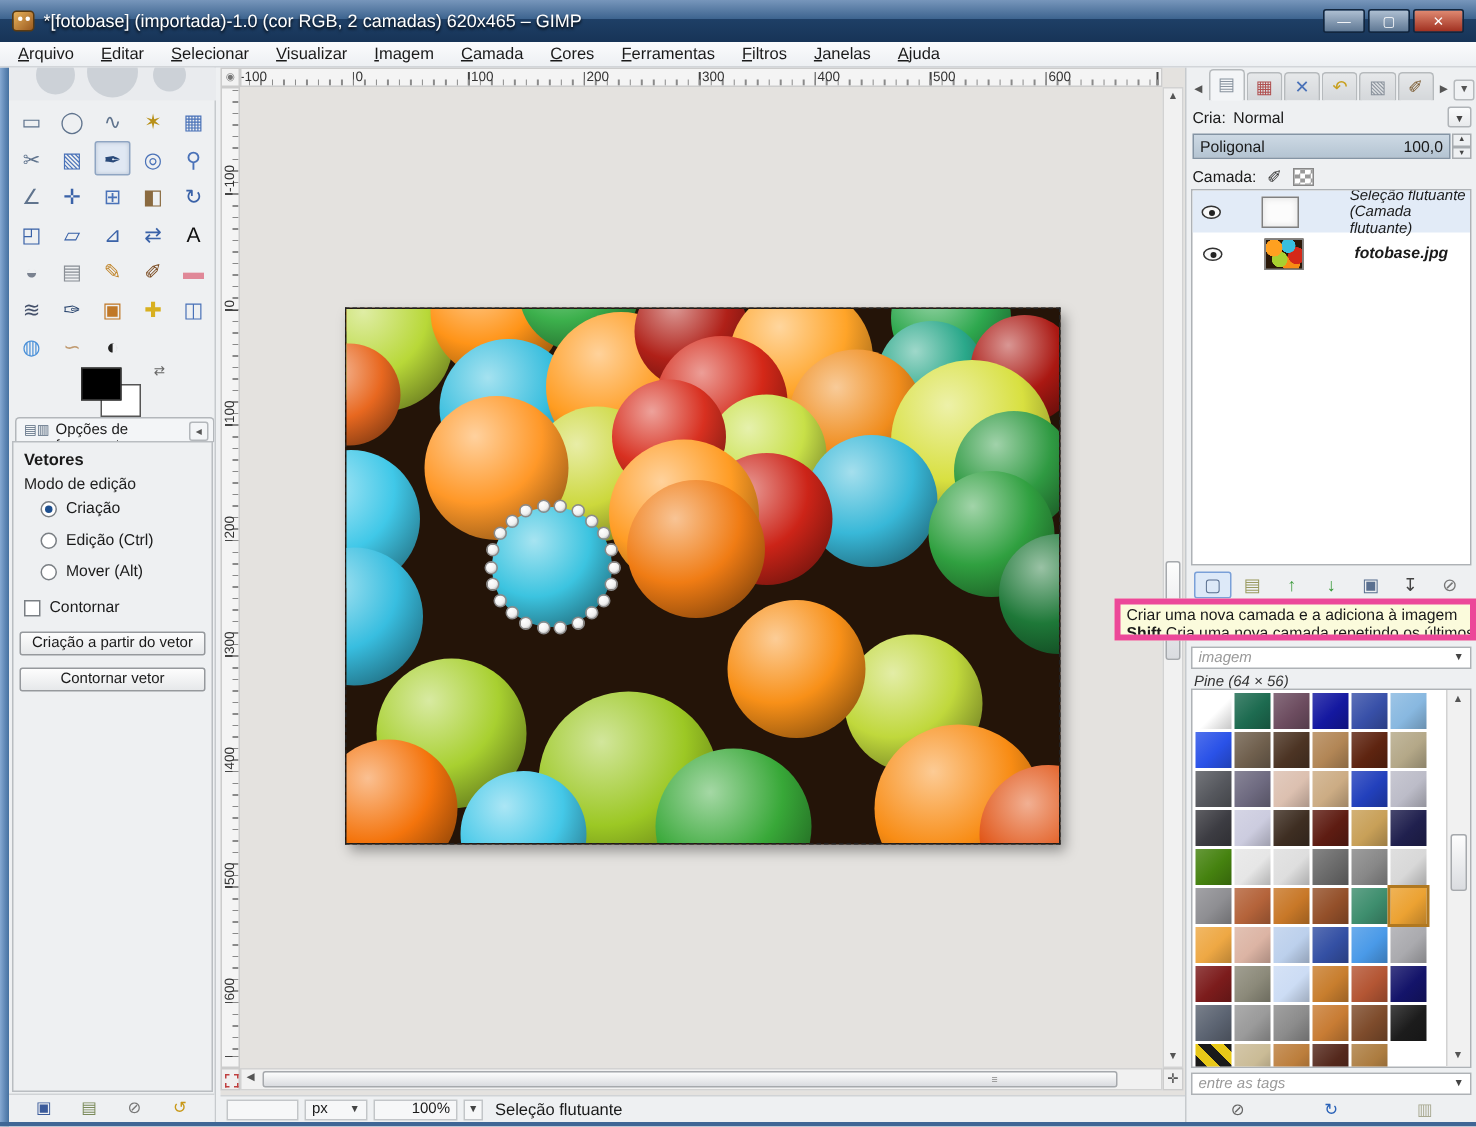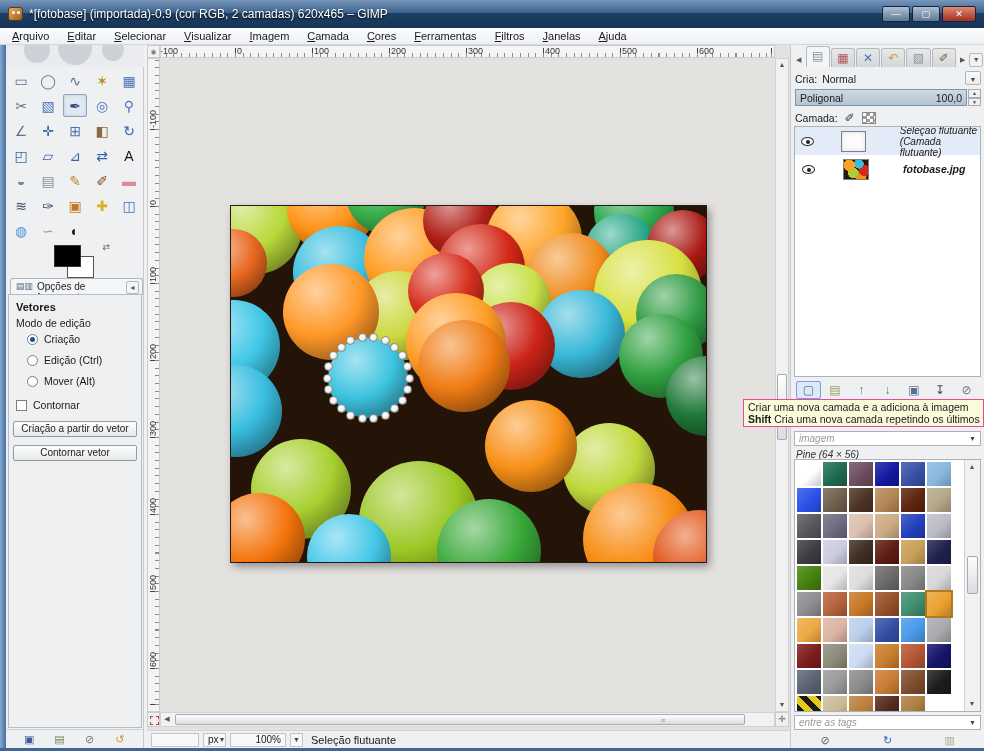--- a/index.html
+++ b/index.html
@@ -96,21 +96,21 @@
   .thumb-grip { position:absolute; font-size:7px; color:#888; }
   #quickmask { position:absolute; left:0; top:667px; width:13px; height:15px; background:#f0f0f0; border:1px solid #cccccc; }
   #quickmask::after { content:""; position:absolute; left:2px; top:3px; width:7px; height:7px; border:1px dashed #c04040; }
   #nav-btn { position:absolute; left:628px; top:667px; width:14px; height:15px; background:#f0f0f0; border:1px solid #cccccc;
     font-size:9px; line-height:13px; text-align:center; color:#555; }
 
   #statusbar { position:absolute; left:147px; top:730px; width:643px; height:18px; background:#eef0f2;
     border-top:1px solid #d0d3d6; display:flex; align-items:center; gap:4px; padding-left:4px; }
   .status-cell { height:14px; border:1px solid #c2c5c8; background:#f6f7f8; display:flex; align-items:center; padding:0 4px; font-size:10px; }
   #pos-cell { width:48px; }
-  #unit-cell { width:23px; justify-content:space-between; }
+  #unit-cell { width:42px; justify-content:space-between; }
   #zoom-cell { width:56px; justify-content:flex-end;padding-left:48px; }
   #zoom-drop { width:13px; justify-content:center; }
   .drop-arrow { font-size:7px; color:#444; }
   #status-msg { font-size:11px; margin-left:4px; }
 
   
   #right-dock { position:absolute; left:790px; top:45px; width:194px; height:703px; background:#eef0f2; border-left:1px solid #c6cacd; }
   #dock-tabs { position:absolute; left:1px; top:2px; width:192px; height:20px; display:flex; align-items:flex-end; gap:1px; padding:0 1px; }
   .dtab-nav { width:12px; height:15px; font-size:7px; color:#555; text-align:center; line-height:15px; }
   .dock-tab { width:25px; height:19px; border:1px solid #b6babd; border-bottom:none; border-radius:3px 3px 0 0;
@@ -161,30 +161,30 @@
   #patterns-box { position:absolute; left:3px; top:414px; width:187px; height:253px; background:#fff; border:1px solid #aeb2b6; overflow:hidden; }
   #pattern-grid { position:absolute; left:2px; top:2px; width:162px; display:flex; flex-wrap:wrap; gap:2px; }
   .pattern { width:24px; height:24px; }
   .pattern.selected { outline:2px solid #b07820; outline-offset:0; }
   #pat-scroll { position:absolute; right:0; top:0; width:16px; height:251px; background:#f1f1f1; border-left:1px solid #d2d2d2; }
   #tags-combo { position:absolute; left:3px; top:670px; width:187px; height:15px; background:#fff; border:1px solid #aeb2b6;
     display:flex; align-items:center; justify-content:space-between; padding:0 4px; }
   #pat-btns { position:absolute; left:3px; top:688px; width:187px; height:15px; display:flex; justify-content:space-around; align-items:center; }
 
   
-  #tooltip { position:absolute; left:743px; top:399px; width:241px; height:28px; background:#fbfbdc; border:1px solid #ec4899;
+  #tooltip { position:absolute; left:743px; top:399px; width:241px; height:28px; background:#fbfbdc; border:4px solid #ec4899;
     z-index:60; padding:1px 4px; font-size:10.5px; line-height:12px; white-space:nowrap; overflow:hidden; }
   #tooltip b { font-weight:bold; }
 </style>
 </head>
 <body>
 
 <div id="titlebar">
   <div id="app-icon"></div>
-  <div id="title-text">*[fotobase] (importada)-0.9 (cor RGB, 2 camadas) 620x465 – GIMP</div>
+  <div id="title-text">*[fotobase] (importada)-1.0 (cor RGB, 2 camadas) 620x465 – GIMP</div>
   <div id="win-buttons">
     <div class="win-btn">—</div>
     <div class="win-btn">▢</div>
     <div class="win-btn close">✕</div>
   </div>
 </div>
 
 <div id="menubar">
     <div class="menu-item"><u>A</u>rquivo</div>
     <div class="menu-item"><u>E</u>ditar</div>

